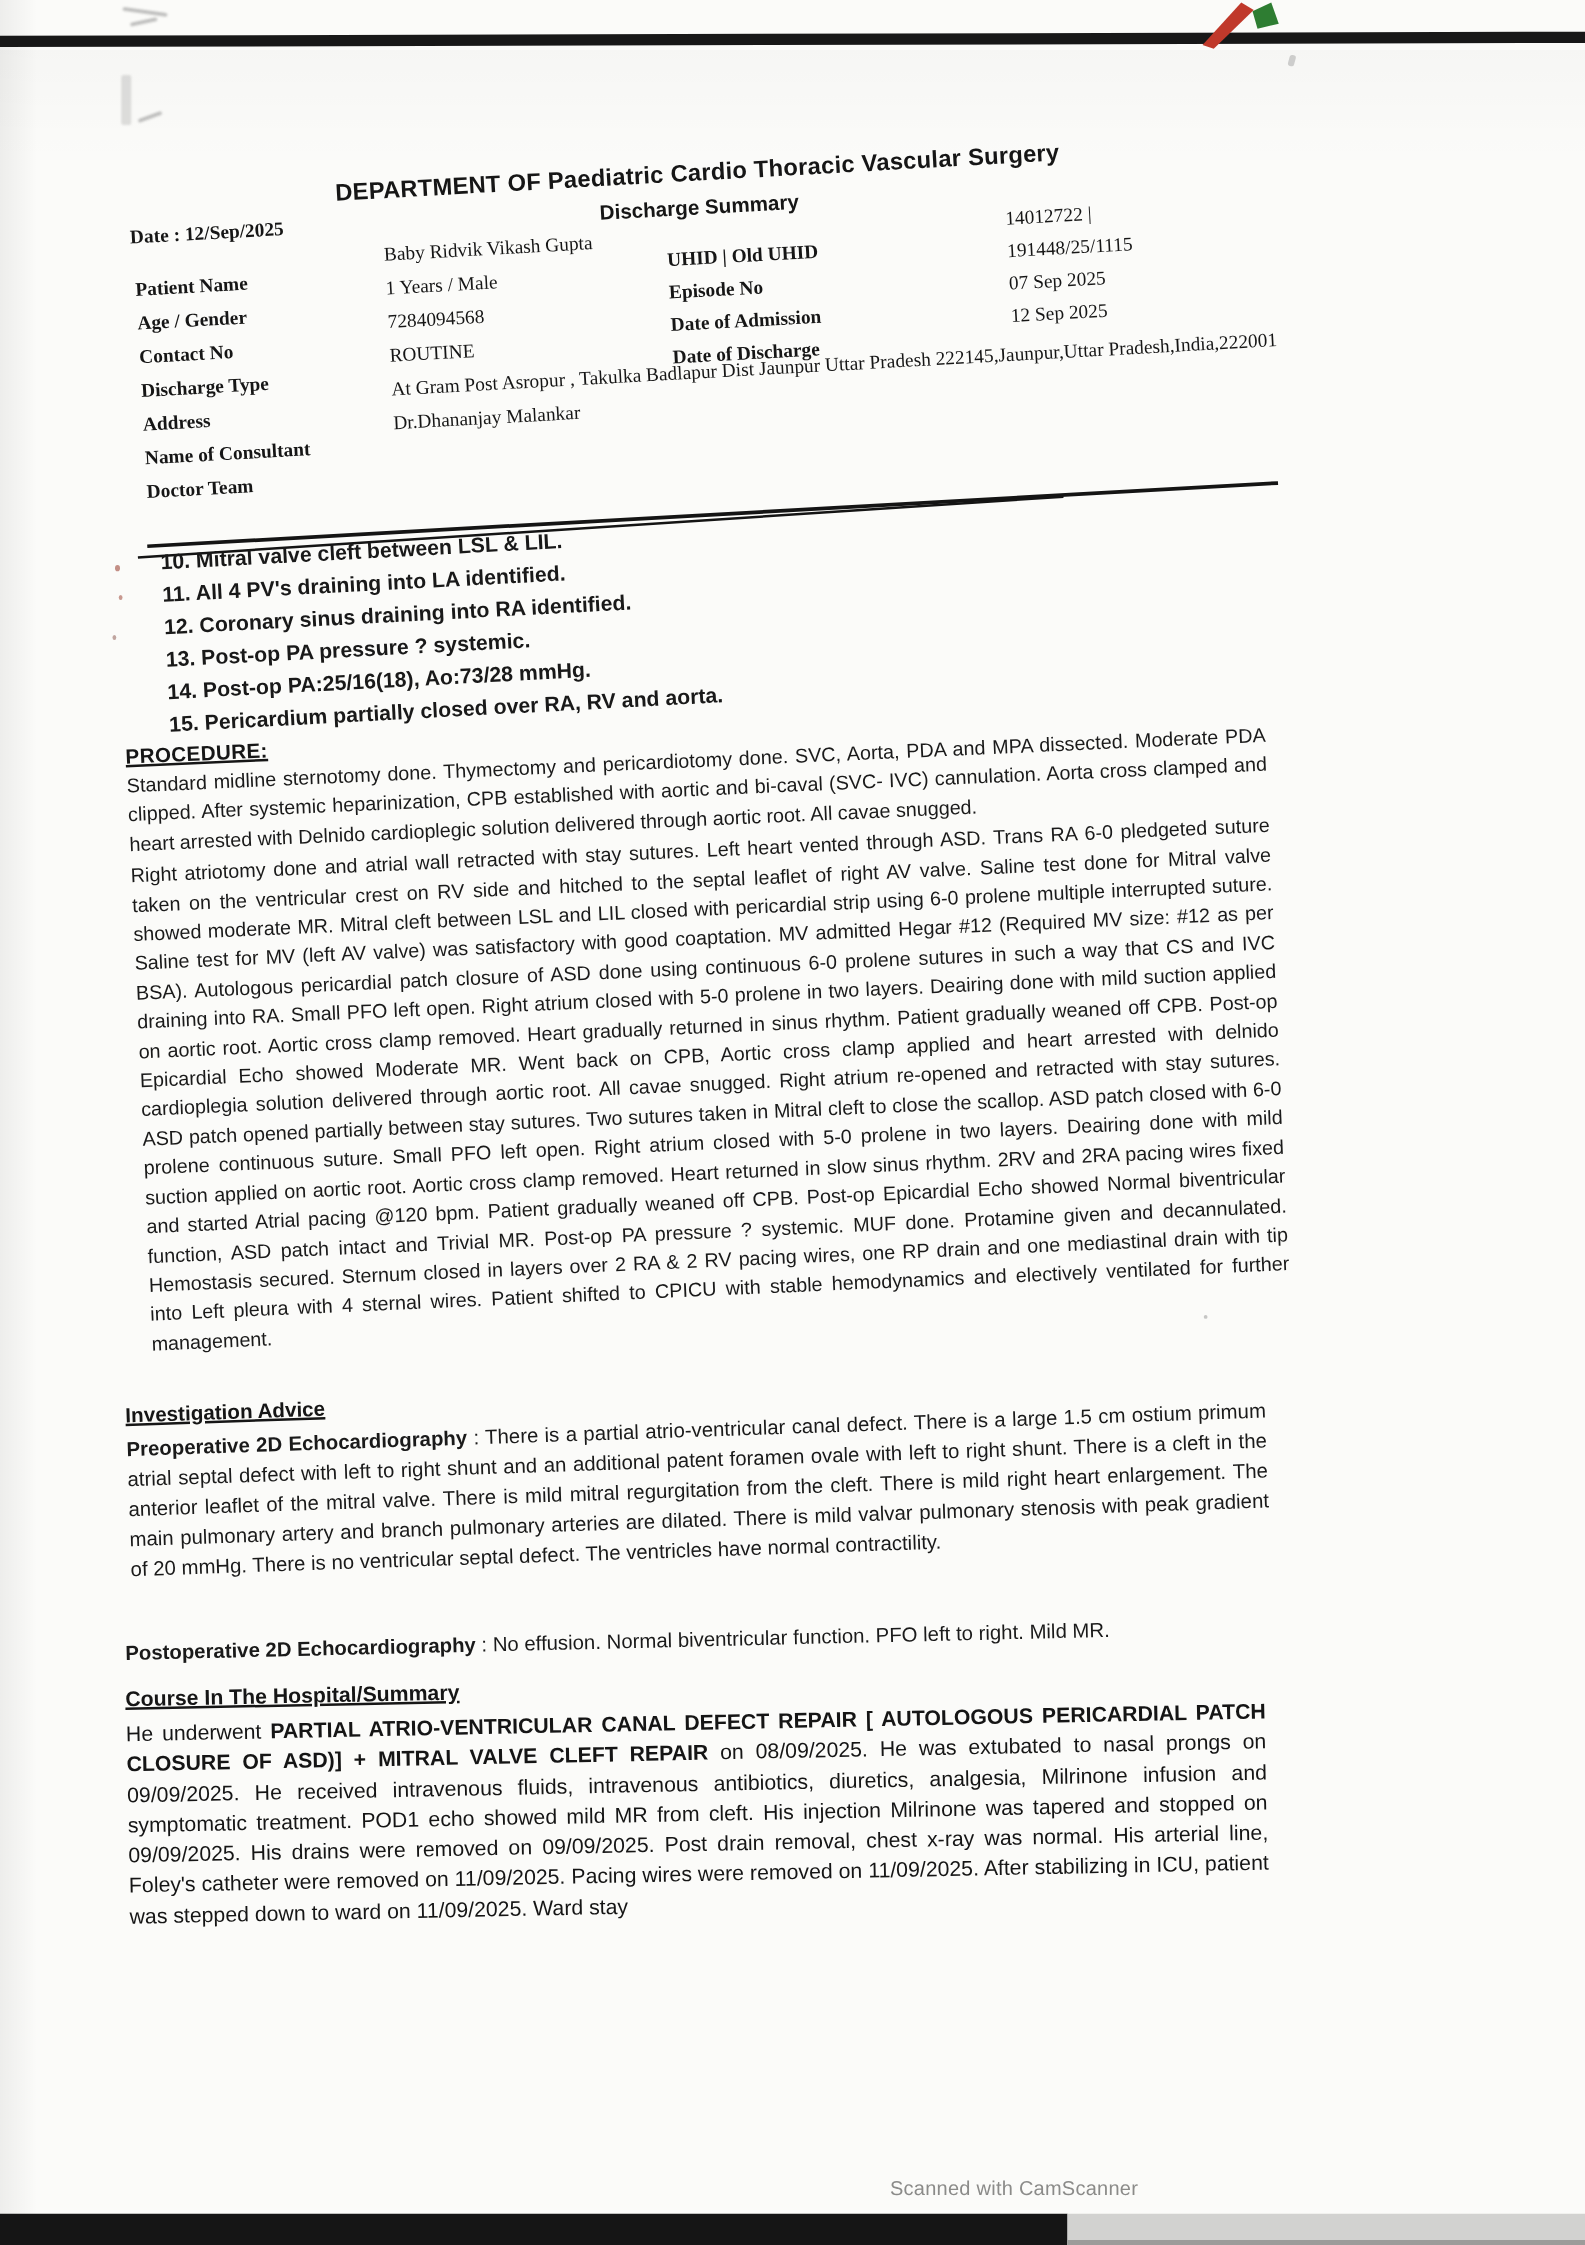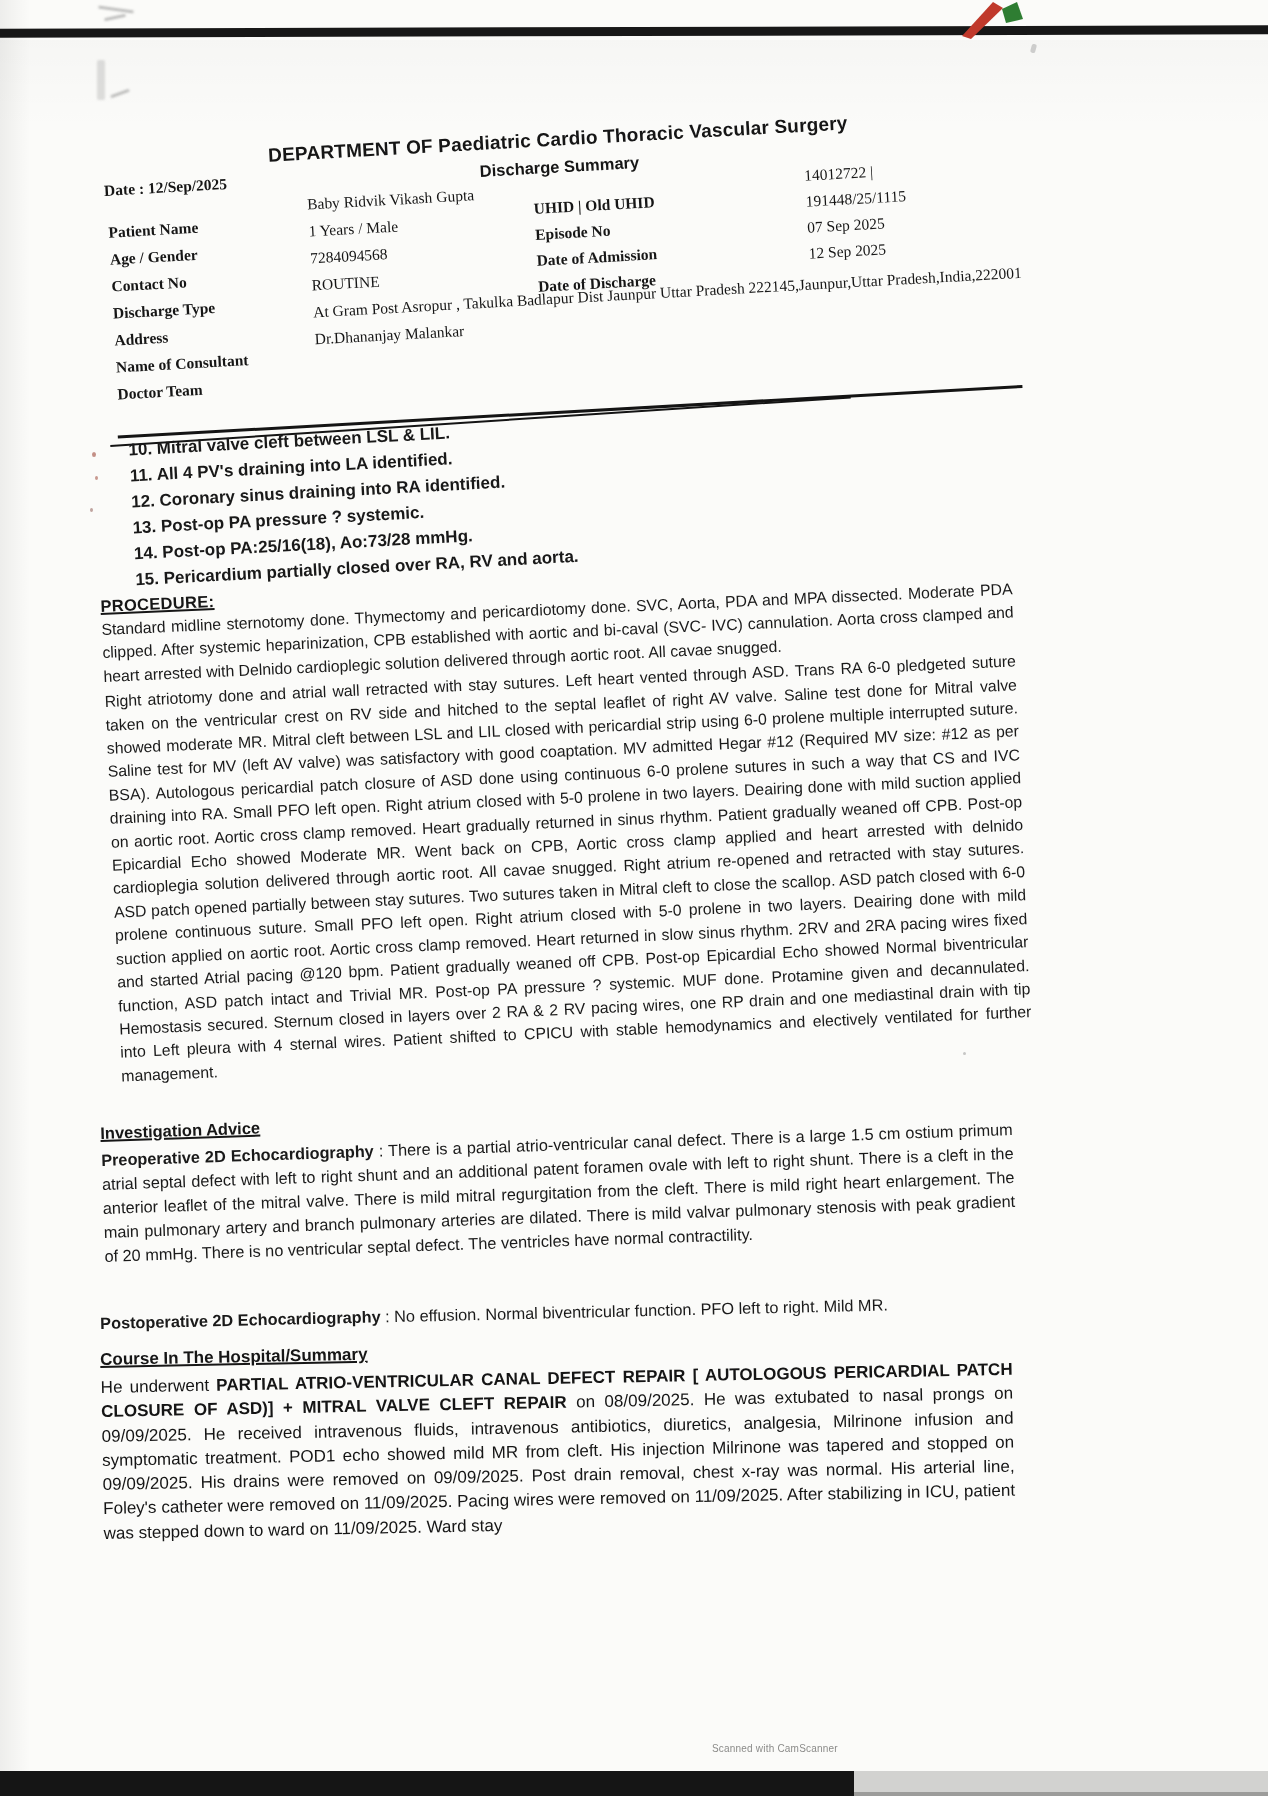--- a/index.html
+++ b/index.html
@@ -10,21 +10,21 @@
   }
   
   .edge-shade-left { position:absolute; top:0; left:0; width:30px; height:100%;
     background:linear-gradient(to right, rgba(0,0,0,0.055), rgba(0,0,0,0)); }
   .blotch { position:absolute; pointer-events:none; }
 
   
   .scan-top-bar { position:absolute; top:27px; left:0; width:1268px; height:9px; background:#181818; transform:rotate(-0.15deg); }
   .bar-bottom-left { position:absolute; top:1771px; left:0; width:854px; height:25px; background:#151515; }
   .bar-bottom-right { position:absolute; top:1771px; left:854px; width:414px; height:25px; background:#d2d2d0; border-bottom:4px solid #9c9c9a; box-sizing:border-box; }
-  .watermark { position:absolute; top:1743px; left:712px; font-size:10px; color:#8b8b89; letter-spacing:.2px; }
+  .watermark { position:absolute; top:1743px; left:712px; font-size:16px; color:#8b8b89; letter-spacing:.2px; }
 
   
   .pen-mark { position:absolute; top:0; left:950px; }
   .scribble { position:absolute; background:rgba(95,95,95,.38); filter:blur(1px); border-radius:2px; }
   .speck { position:absolute; border-radius:50%; }
 
   
   .sec { position:absolute; left:100px; width:912px; transform-origin:0 0; }
 
   #sec-header { top:118px; transform:rotate(-3.2deg); height:400px; }

